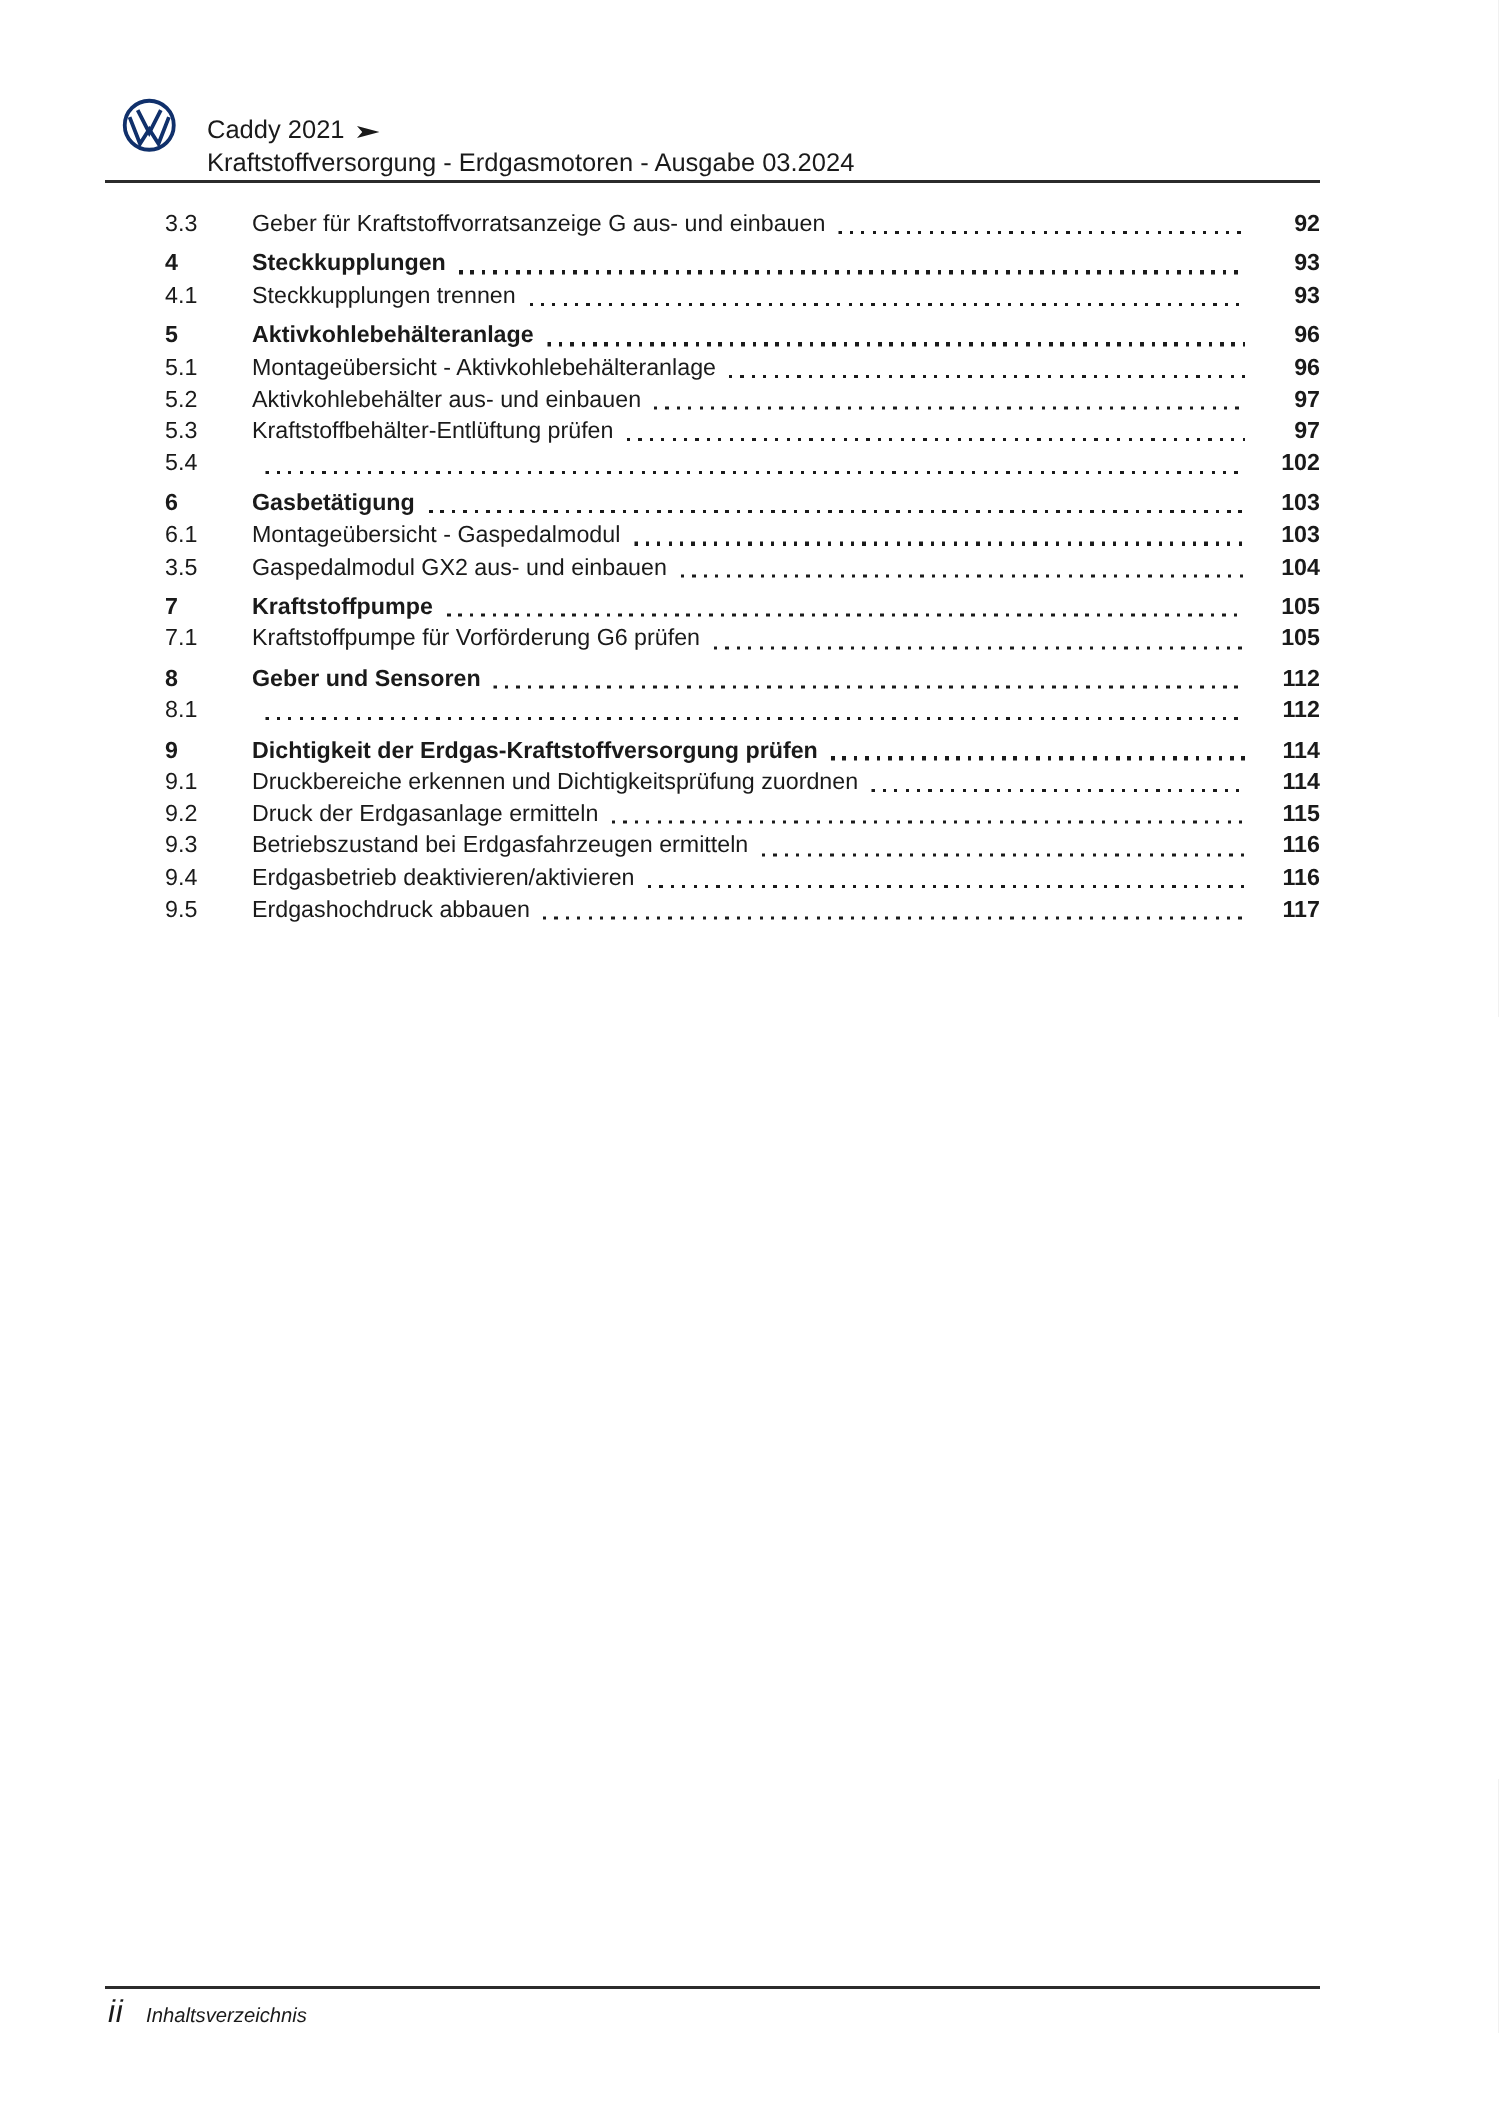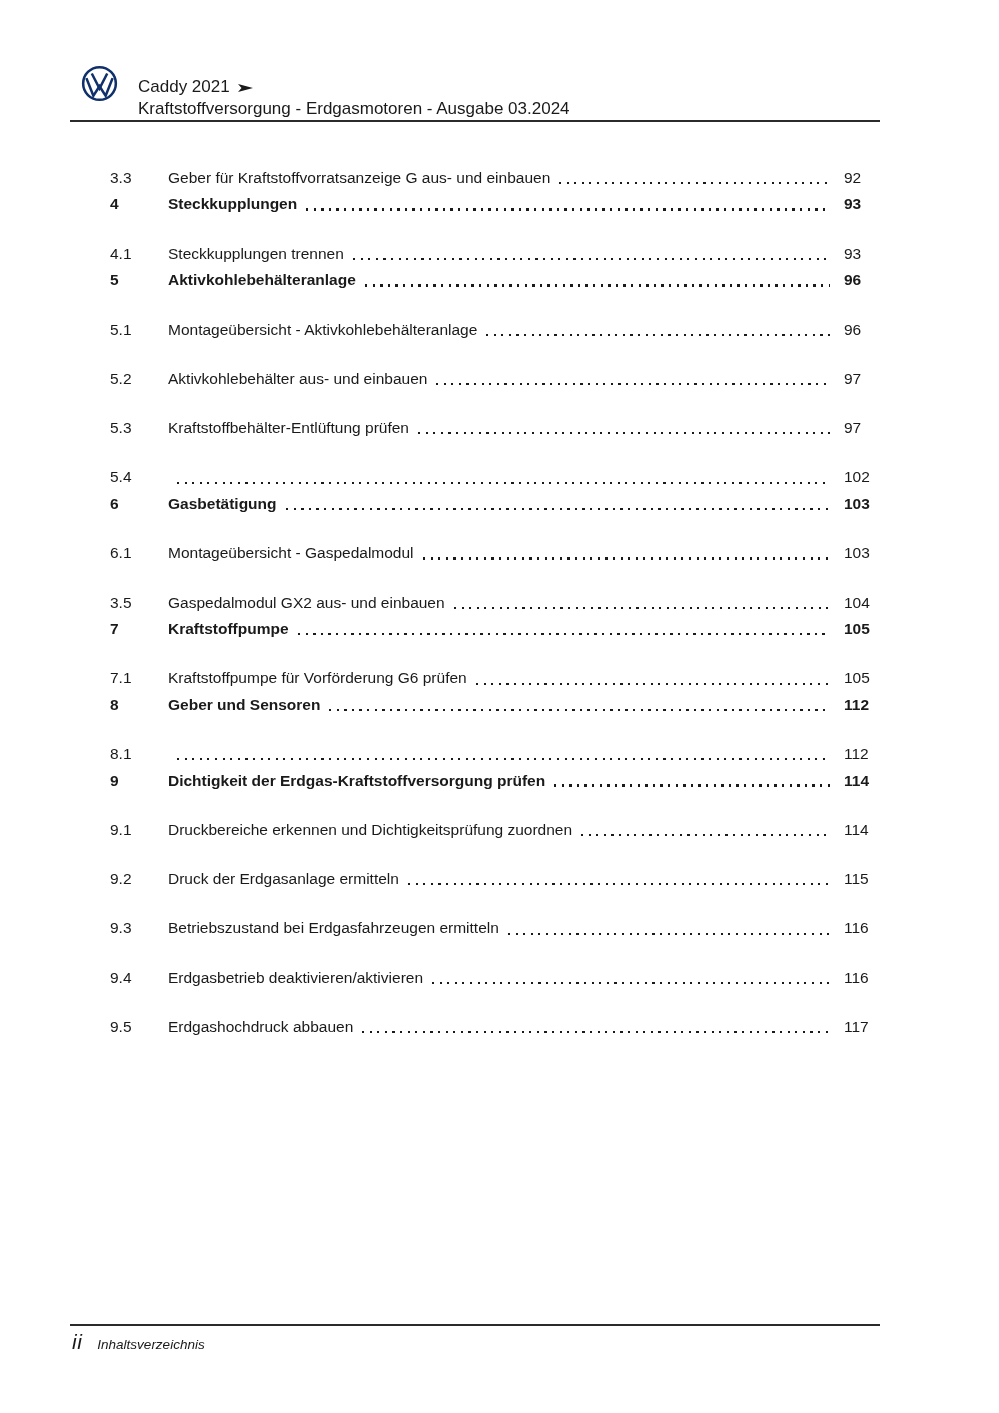--- a/index.html
+++ b/index.html
@@ -53,21 +53,20 @@
     left: 70px;
     top: 139px;
     width: 810px;
     font-size: 15.5px;
   }
   .toc-row {
     display: flex;
     align-items: baseline;
     line-height: 21.3px;
     white-space: nowrap;
-    margin-top: 28px;
   }
   .toc-row.section { margin-top: 5.2px; font-weight: 700; }
   .toc-num {
     flex: none;
     margin-left: 40px;
     width: 58px;
   }
   .toc-title { flex: none; }
   .toc-leader {
     flex: 1 1 auto;
@@ -76,20 +75,22 @@
     margin: 0 14px 4px 9px;
     background: repeating-linear-gradient(to right, #1a1a1a 0 2.1px, transparent 2.1px 7.6px);
   }
   .toc-row.section .toc-leader {
     height: 2.4px;
     background: repeating-linear-gradient(to right, #1a1a1a 0 2.4px, transparent 2.4px 7.6px);
   }
   .toc-page {
     flex: none;
     width: 36px;
+    text-align: right;
+    font-weight: bold;
   }
 
   
   .footer-rule {
     position: absolute;
     left: 70px;
     top: 1324px;
     width: 810px;
     height: 2px;
     background: #2b2b2b;

